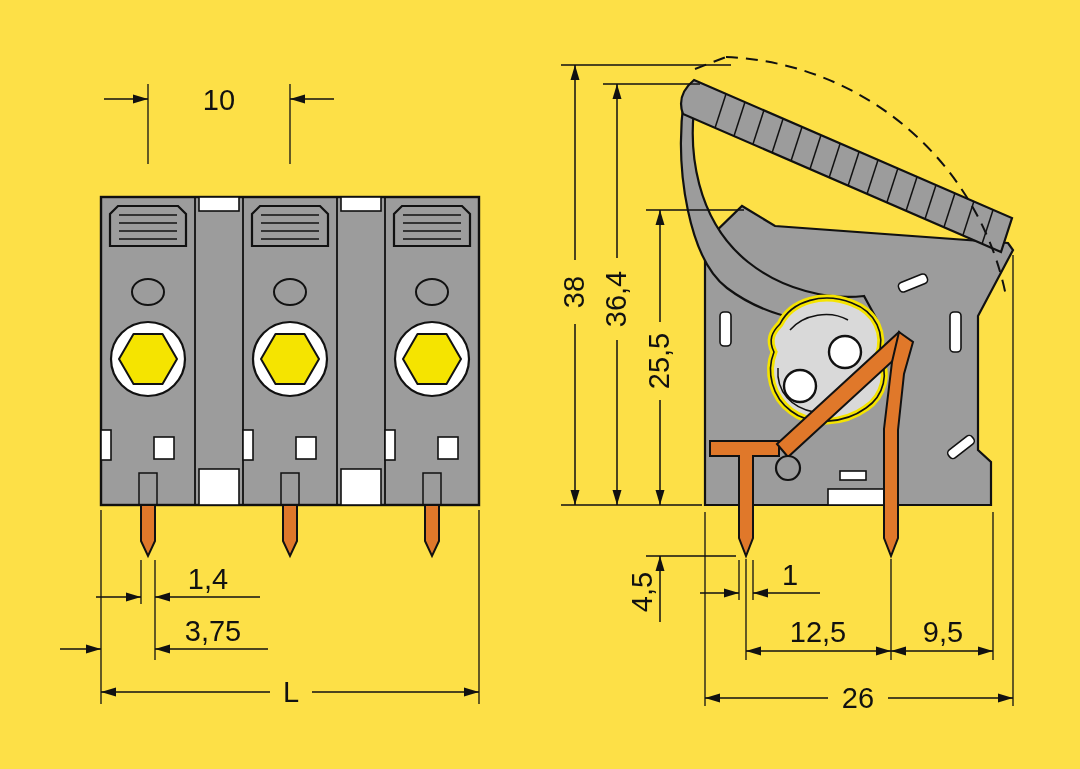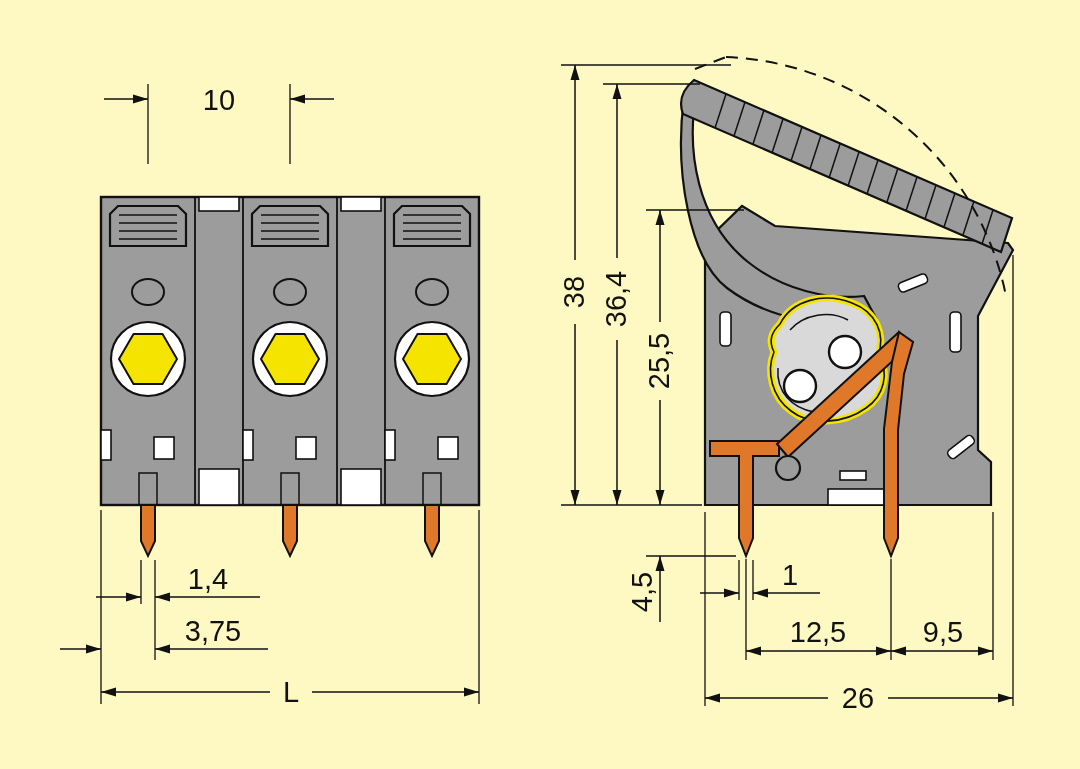--- a/index.html
+++ b/index.html
@@ -1,16 +1,16 @@
 <!DOCTYPE html>
 <html><head>
 <meta charset="utf-8">
 <style>
   html,body{margin:0;padding:0;background:#ffffff;}
-  .canvas{position:relative;width:1080px;height:769px;background:#fef9c3;overflow:hidden;
+  .canvas{position:relative;width:1080px;height:769px;background:#fde047;overflow:hidden;
           font-family:"Liberation Sans", sans-serif;}
   svg{position:absolute;left:0;top:0;}
   text{font-family:"Liberation Sans", sans-serif;font-size:29px;fill:#111;}
   .dimline{stroke:#111;stroke-width:1.5;fill:none;}
   .extline{stroke:#111;stroke-width:1.3;fill:none;}
   .arrow{fill:#111;stroke:none;}
   .part{stroke:#111;stroke-width:2.2;}
   .thin{stroke:#111;stroke-width:1.5;fill:none;}
   .slot{fill:#ffffff;stroke:#111;stroke-width:1.6;}
 </style>

